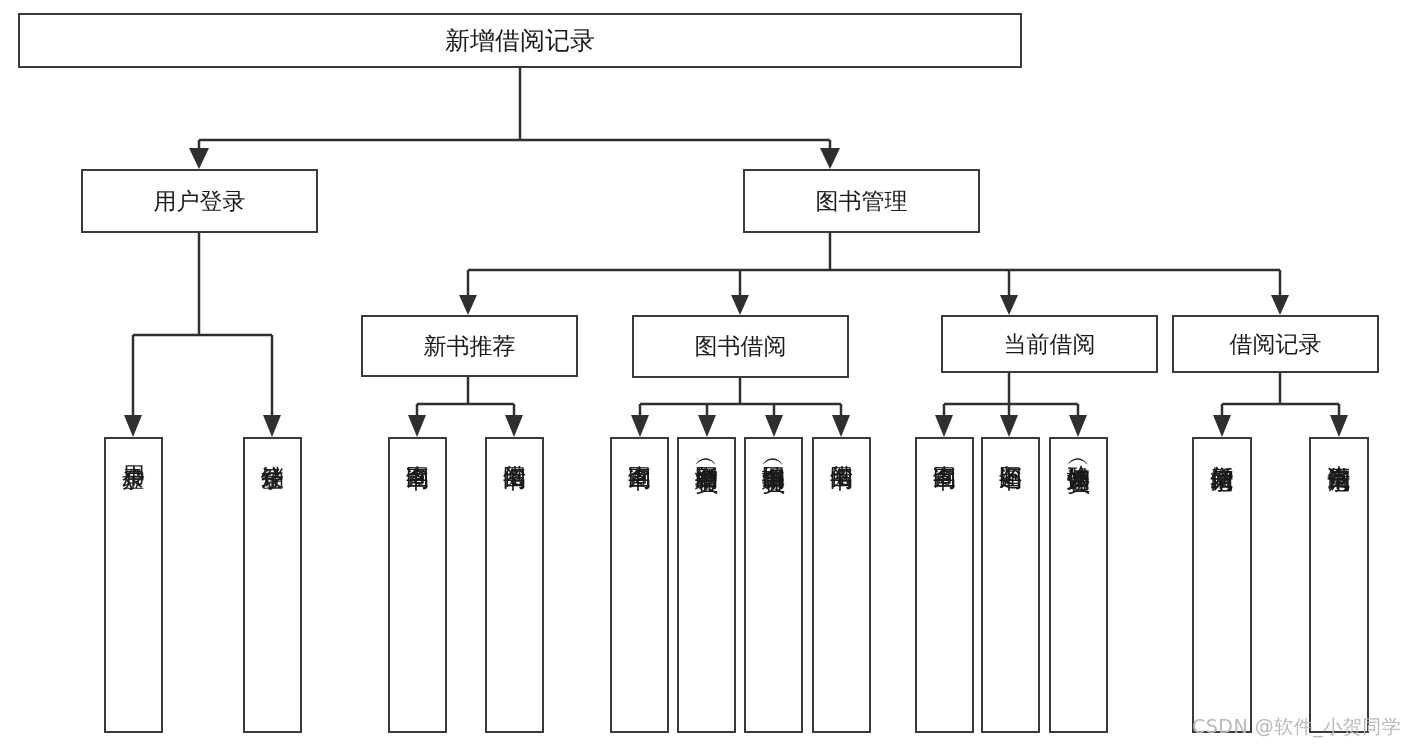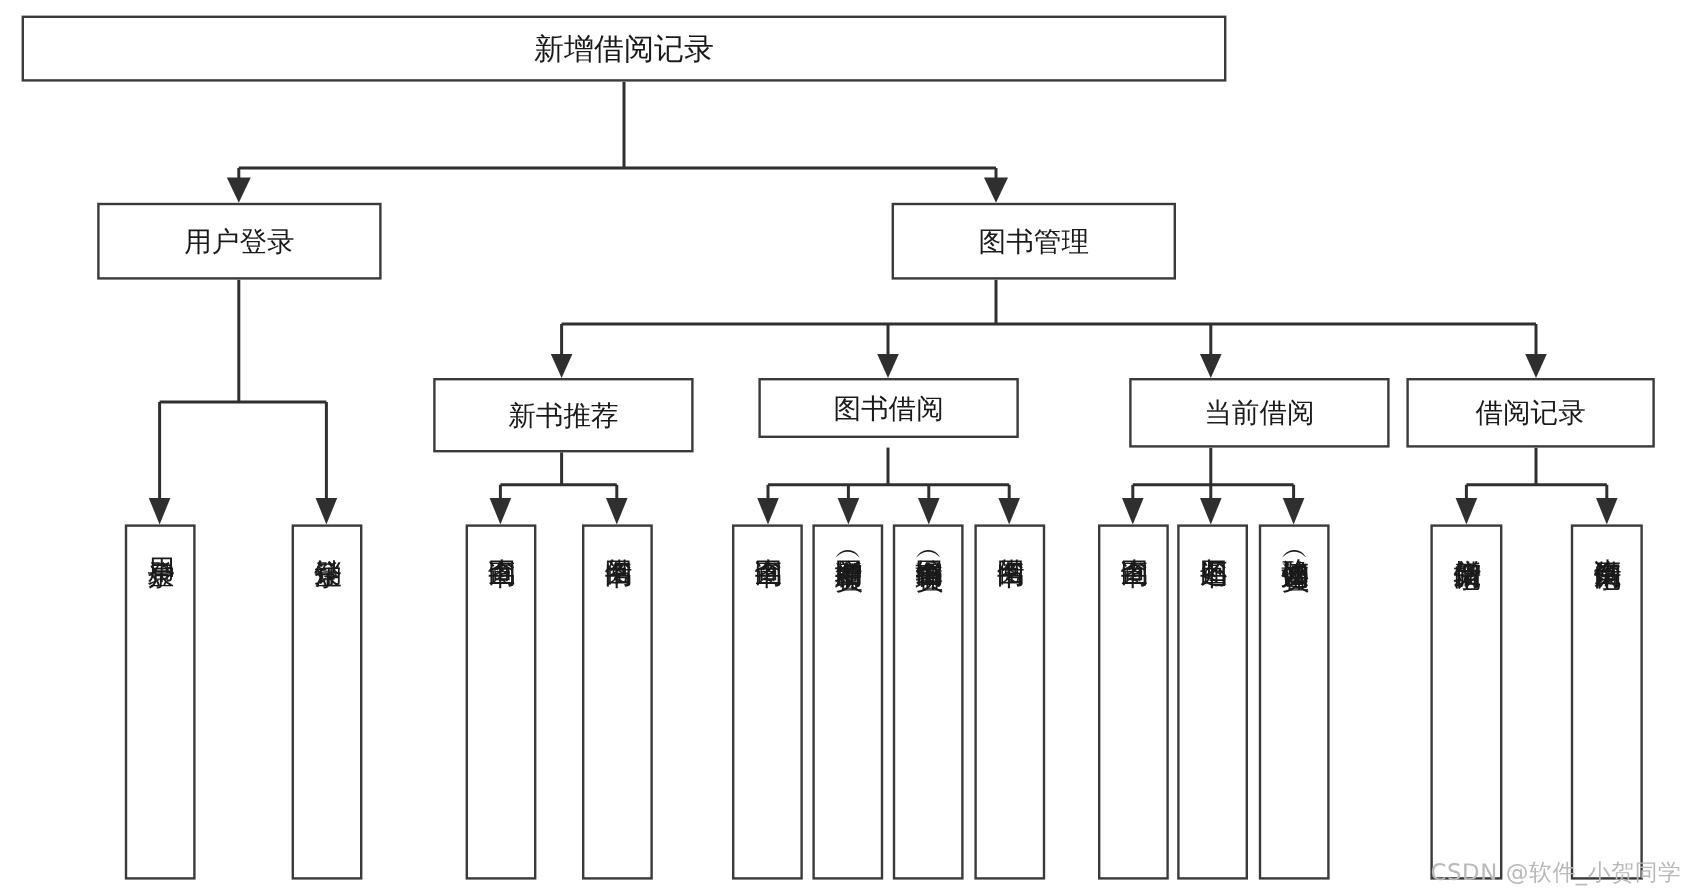--- a/index.html
+++ b/index.html
@@ -150,21 +150,21 @@
   <div class="node level2" style="left:81px; top:169px; width:237px; height:64px;">
     <span>用户登录</span>
   </div>
   <div class="node level2" style="left:711px; top:169px; width:237px; height:64px;margin-left:32px;">
     <span>图书管理</span>
   </div>
 
   <div class="node level3" style="left:361px; top:315px; width:217px; height:62px;">
     <span>新书推荐</span>
   </div>
-  <div class="node level3" style="left:632px; top:315px; width:217px; height:50px;">
+  <div class="node level3" style="left:632px; top:315px; width:217px; height:63px;">
     <span>图书借阅</span>
   </div>
   <div class="node level3" style="left:901px; top:315px; width:217px; height:58px;margin-left:40px;">
     <span>当前借阅</span>
   </div>
   <div class="node level3" style="left:1172px; top:315px; width:207px; height:58px;">
     <span>借阅记录</span>
   </div>
 
   <div class="node leaf" style="left:104px; top:437px; width:59px; height:296px;">

